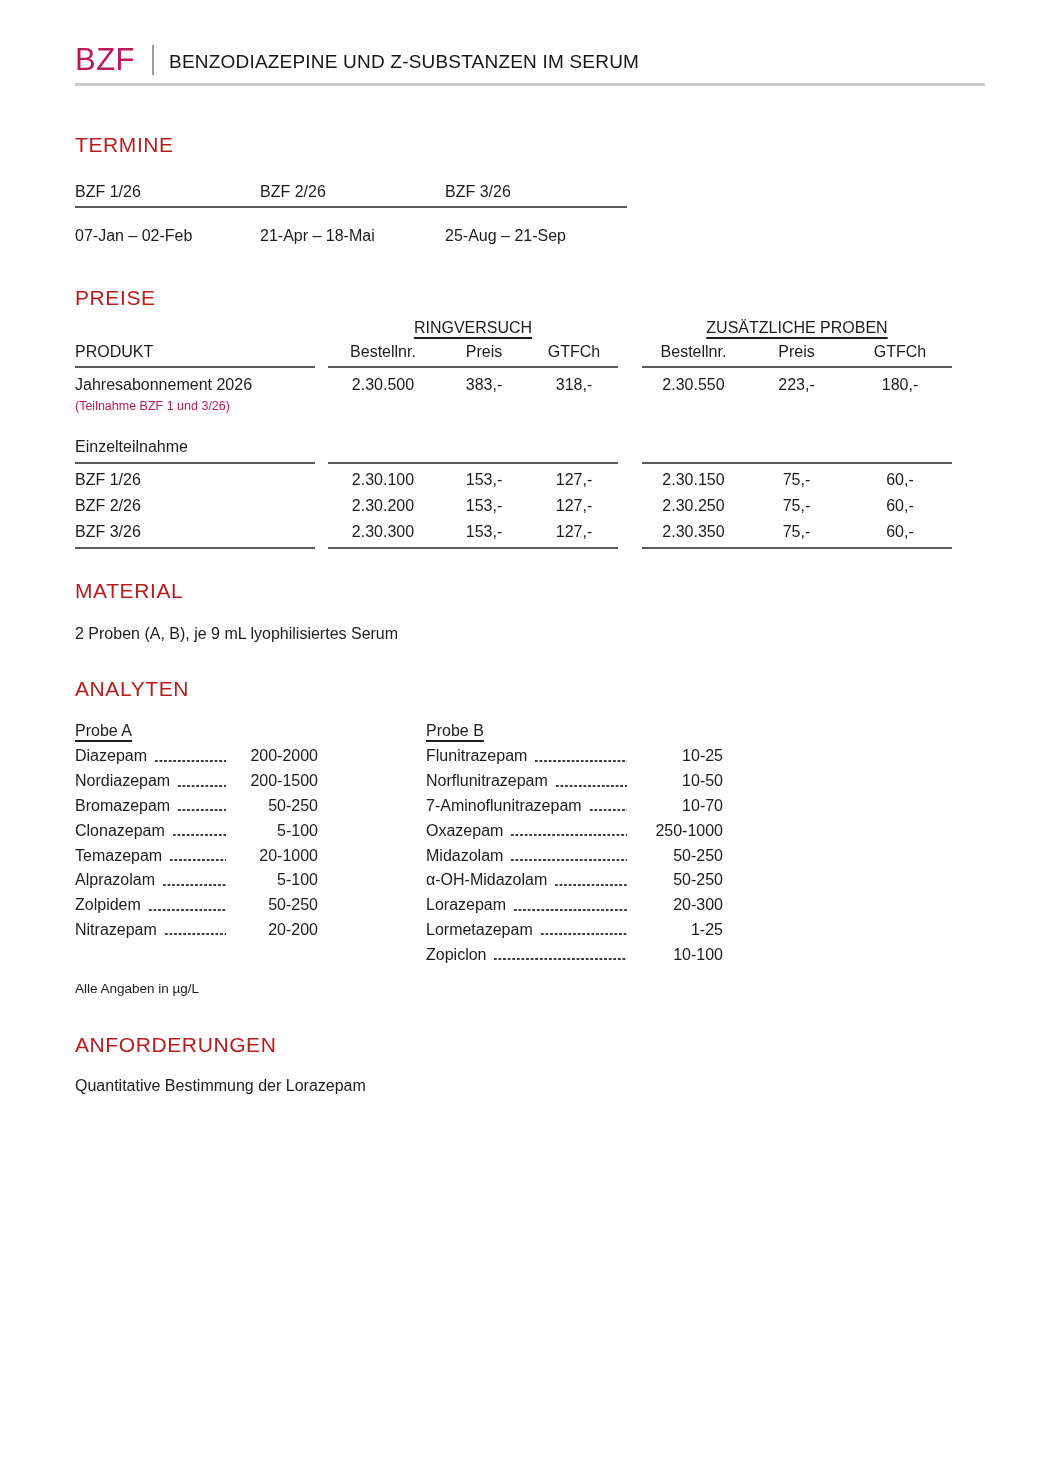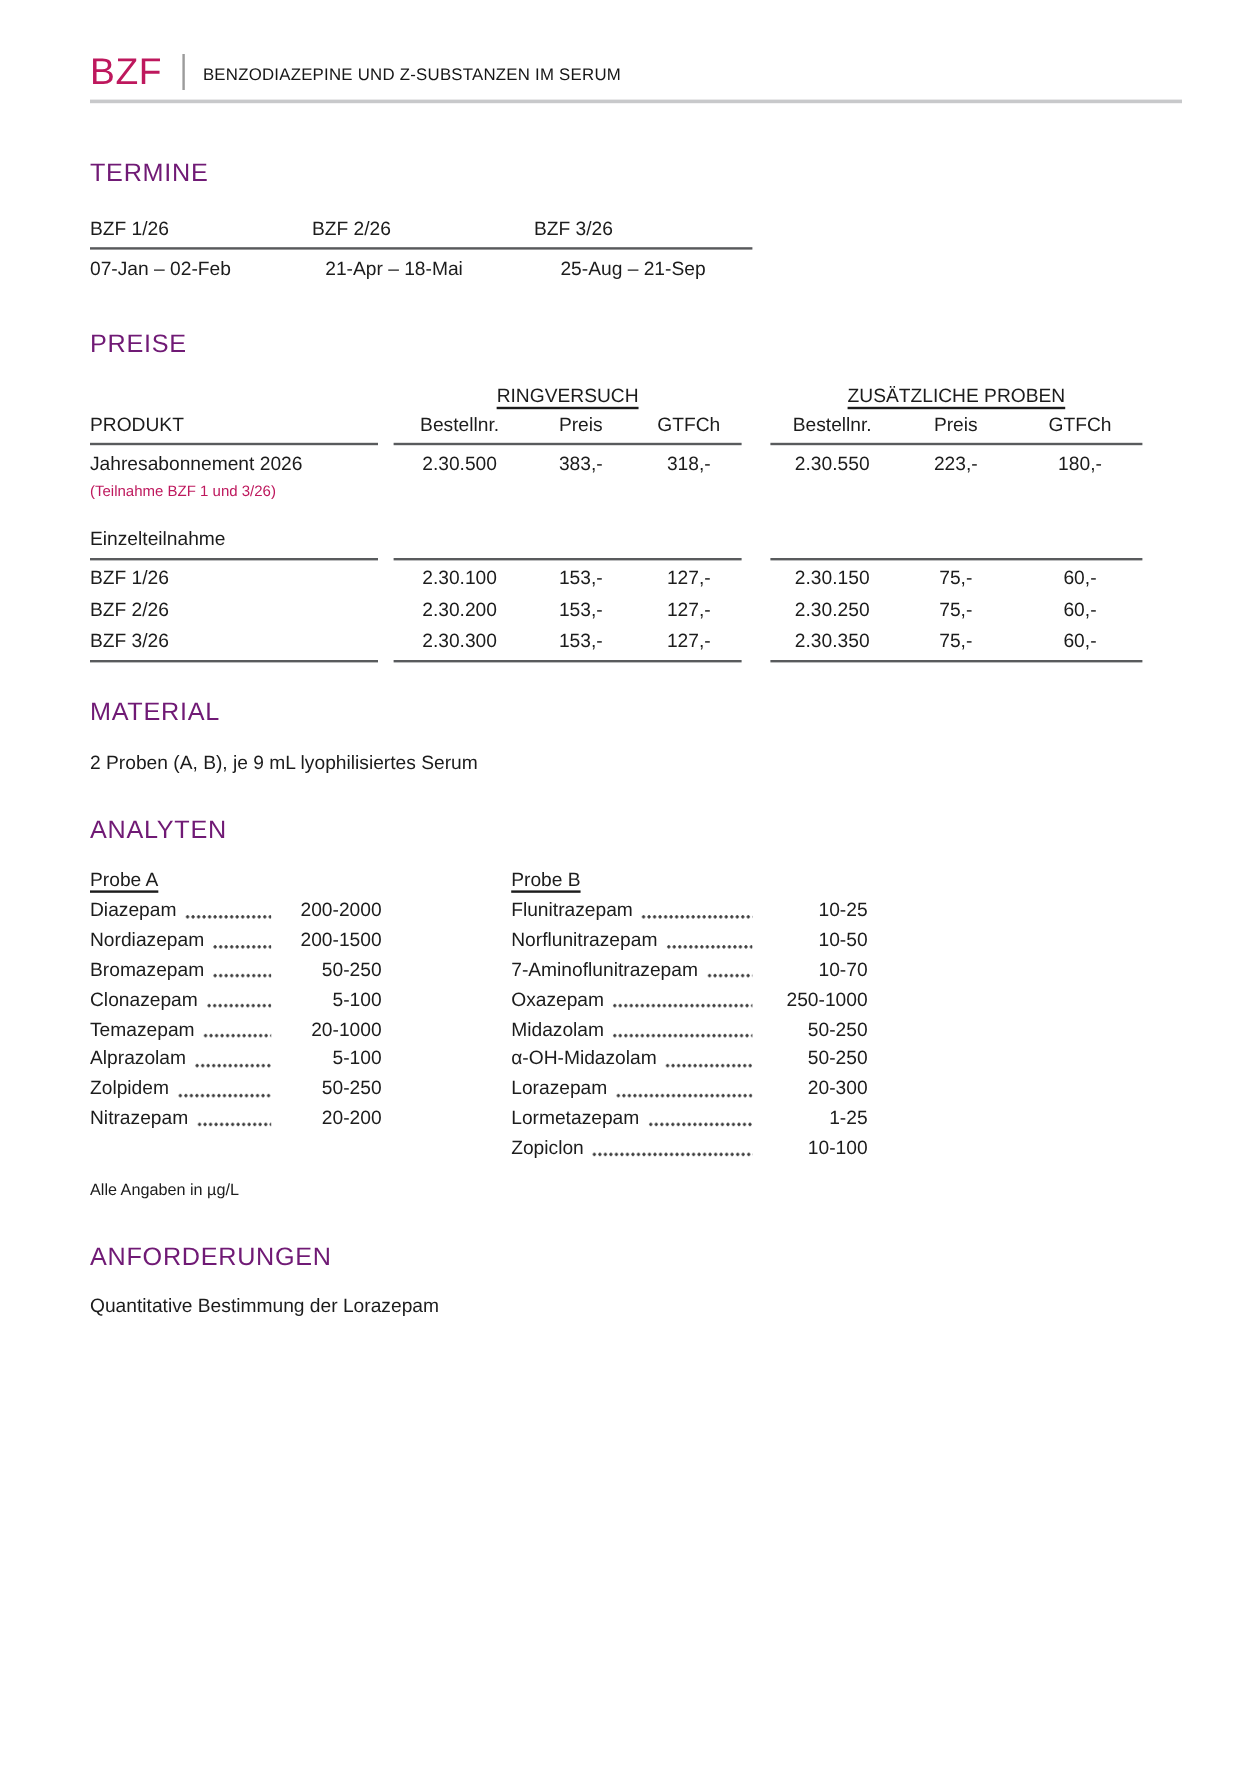--- a/index.html
+++ b/index.html
@@ -3,35 +3,35 @@
 <meta charset="utf-8">
 <style>
   html,body{margin:0;padding:0;background:#ffffff;}
   body{font-family:"Liberation Sans", sans-serif; color:#1c1c1c; -webkit-font-smoothing:antialiased;}
   .page{position:relative; width:1038px; height:1472px; background:#fff; box-sizing:border-box; padding:44px 53px 0 75px; overflow:hidden;}
 
   
   .hdr{display:flex; align-items:center;}
   .logo{font-size:31px; line-height:32px; color:#be185d; letter-spacing:0.5px;}
   .hdr-div{width:2px; height:30px; background:#9b9b9b; margin:0 15px 0 17px;}
-  .hdr-title{font-size:14px; letter-spacing:0.2px; color:#161616; padding-top:4px;}
+  .hdr-title{font-size:19px; letter-spacing:0.2px; color:#161616; padding-top:4px;}
   .hdr-rule{height:3px; background:#c8c9cb; margin-top:7px; width:910px;}
 
   
-  .sec{color:#701a75; font-size:21px; letter-spacing:0.6px; line-height:26px;}
+  .sec{color:#b91c1c; font-size:21px; letter-spacing:0.6px; line-height:26px;}
 
   
   .t-head,.t-dates{display:grid; grid-template-columns:185px 185px 182px; width:552px; font-size:16px;}
   .t-head{margin-top:22px; line-height:24px; padding-bottom:2px;}
   .t-rule{width:552px; height:2px; background:#58595b;}
-  .t-dates{margin-top:5px; line-height:24px;gap:11px;}
+  .t-dates{margin-top:16px; line-height:24px;}
 
   
   .prow{display:grid; grid-template-columns:240px 13px 110px 92px 88px 24px 103px 103px 104px; font-size:16px;}
-  .pgroups{display:grid; grid-template-columns:253px 290px 24px 310px; font-size:16px; line-height:22px; margin-top:20px;}
+  .pgroups{display:grid; grid-template-columns:253px 290px 24px 310px; font-size:16px; line-height:22px; margin-top:6px;}
   .pgroups .g{text-align:center;}
   .pgroups .g span{text-decoration:underline; text-underline-offset:4px; text-decoration-thickness:1.5px;}
   .phead{line-height:22px; margin-top:2px; padding-bottom:3px;}
   .cnum{text-align:center;}
   .rule3{display:flex; height:2px;}
   .rule3 i{display:block; height:2px; background:#595b5d;}
   .rule3 .s1{width:240px}
   .rule3 .s2{width:290px; margin-left:13px}
   .rule3 .s3{width:310px; margin-left:24px}
   .p-abo{align-items:start; padding-top:5px; line-height:24px;}

